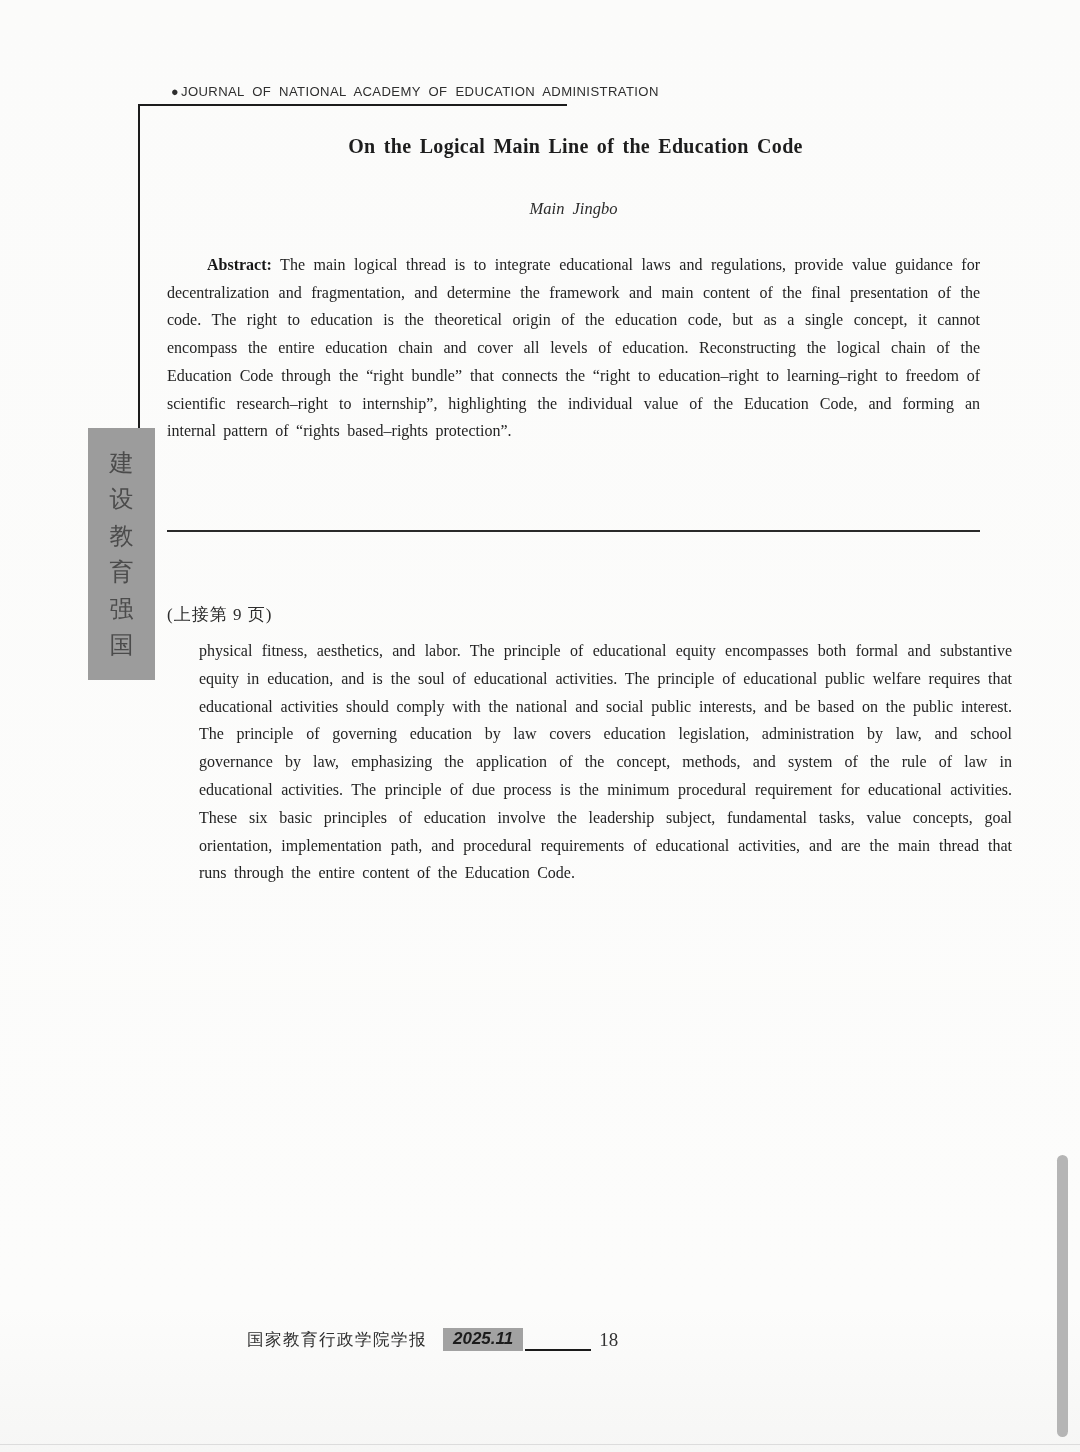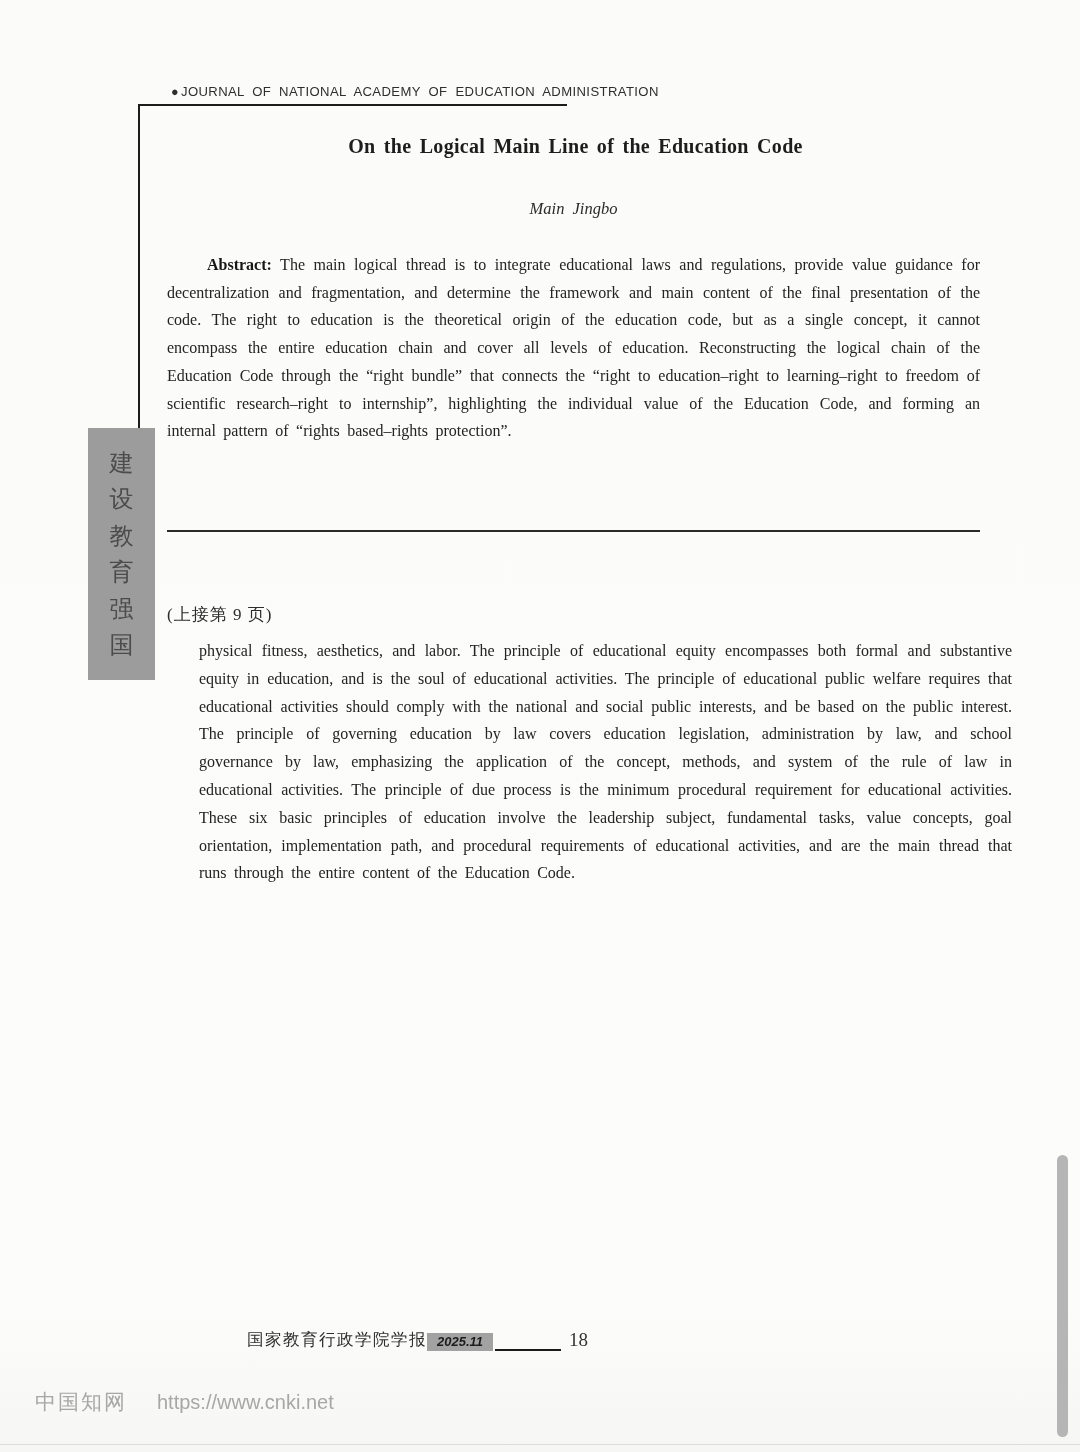--- a/index.html
+++ b/index.html
@@ -87,23 +87,23 @@
 
   
   .page-footer {
     position:absolute; left:247px; top:1314px;
     display:flex; align-items:flex-end; white-space:nowrap;
   }
   .footer-journal {
     font-size:16.5px; color:#2e2e2e; letter-spacing:1.5px;
   }
   .issue-badge {
-    background:#a2a2a2; color:#1c1c1c;
+    margin-left:16px; background:#a2a2a2; color:#1c1c1c;
     font-family:"Liberation Sans", sans-serif;
-    font-style:italic; font-weight:bold; font-size:13px;
+    font-style:italic; font-weight:bold; font-size:17px;
     padding:1px 10px 2px 10px;
   }
   .footer-line {
     width:66px; height:2px; background:#1a1a1a;
     margin:10px 8px 0 2px;
   }
   .page-number { font-size:19px; color:#333; margin-top:15px; }
 
   
   .watermark {
@@ -162,22 +162,18 @@
     <span>国</span>
   </div>
 
   <div class="page-footer">
     <span class="footer-journal">国家教育行政学院学报</span>
     <span class="issue-badge">2025.11</span>
     <span class="footer-line"></span>
     <span class="page-number">18</span>
   </div>
 
-  <div class="watermark">
-    <span class="wm-site">中国知网</span>
-    <span class="wm-url">https://www.cnki.net</span>
-  </div>
 
   <div class="scrollbar-thumb"></div>
 
   <div class="bottom-edge"></div>
 
 </div>
 
 </body></html>

